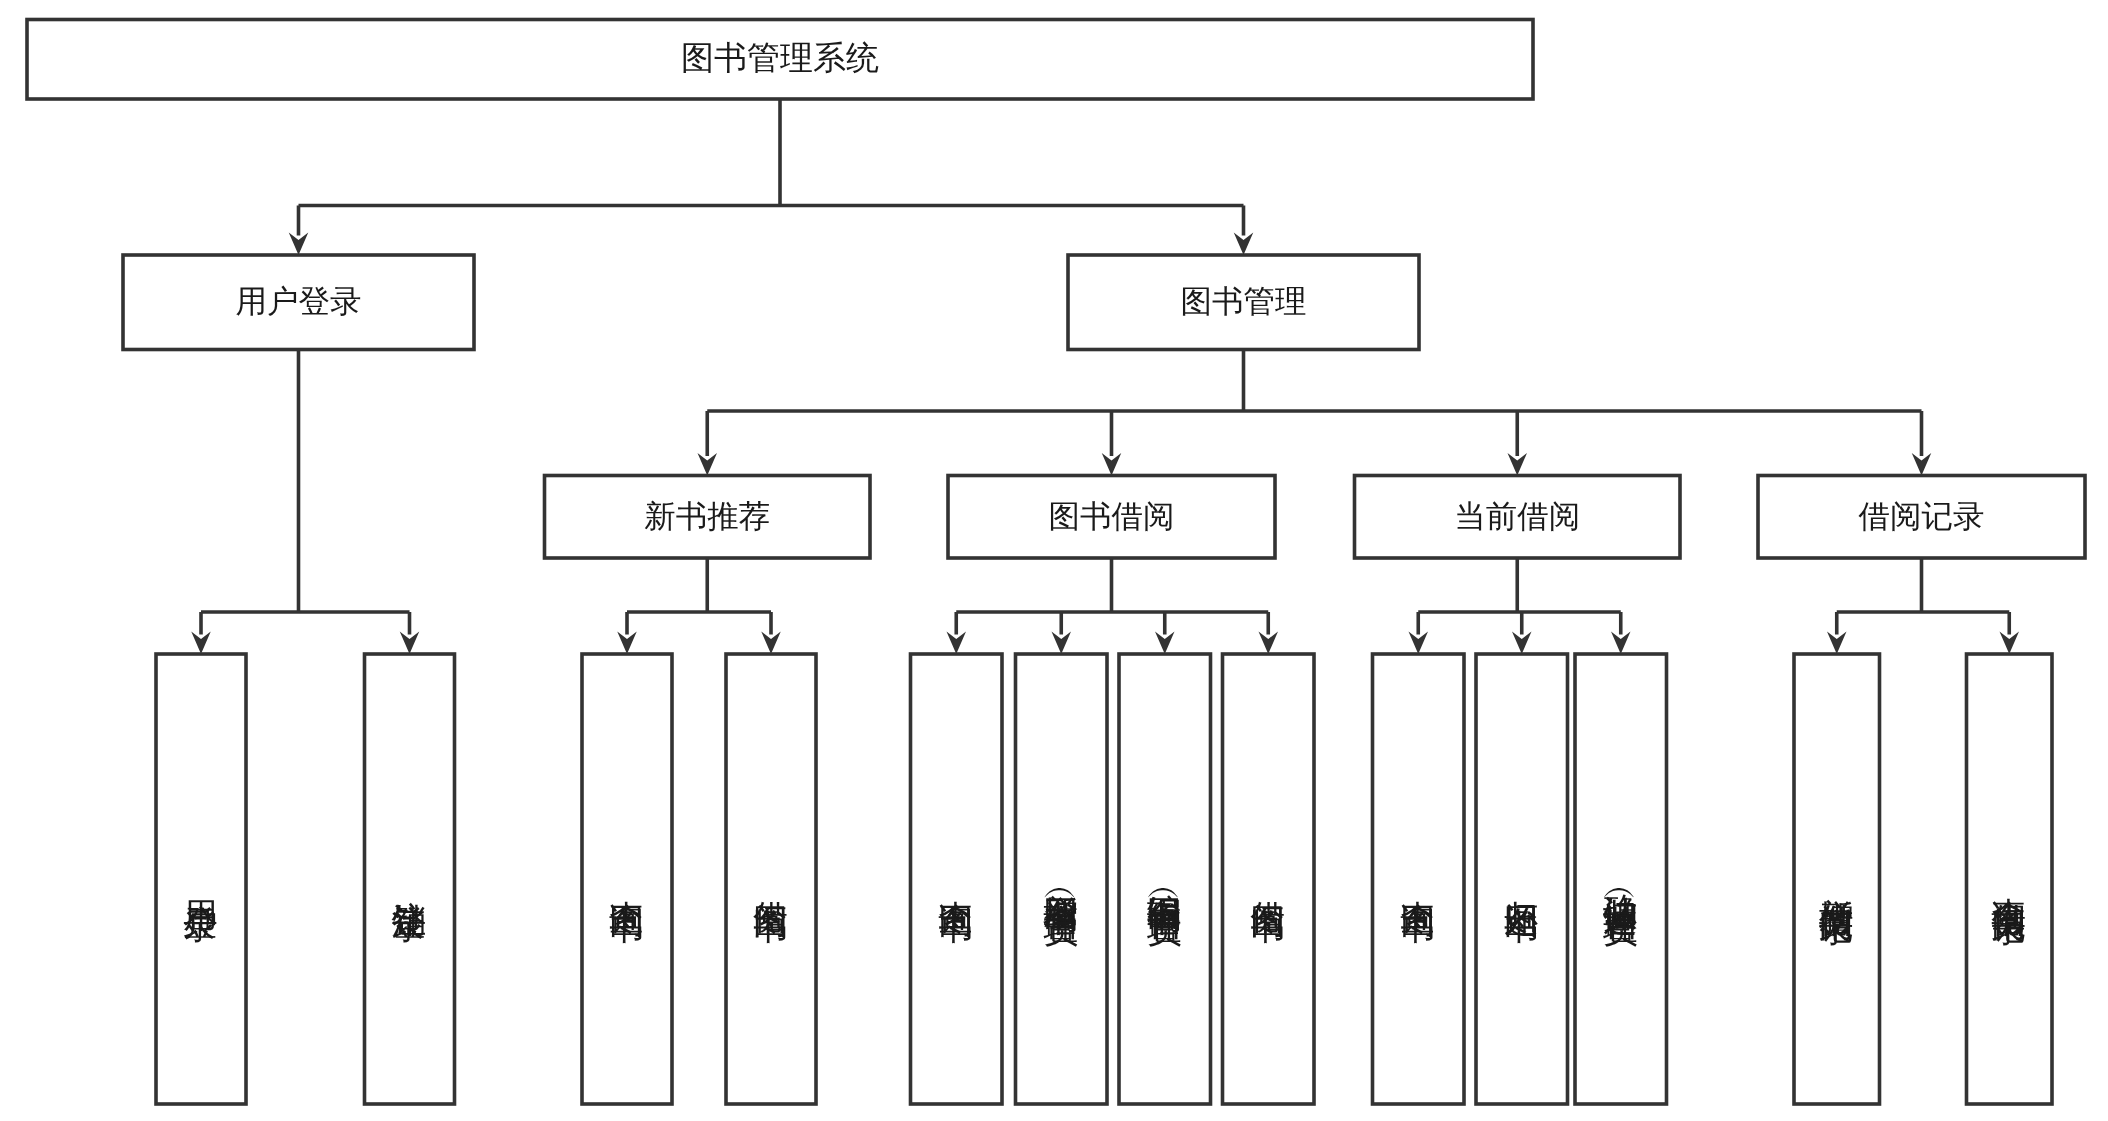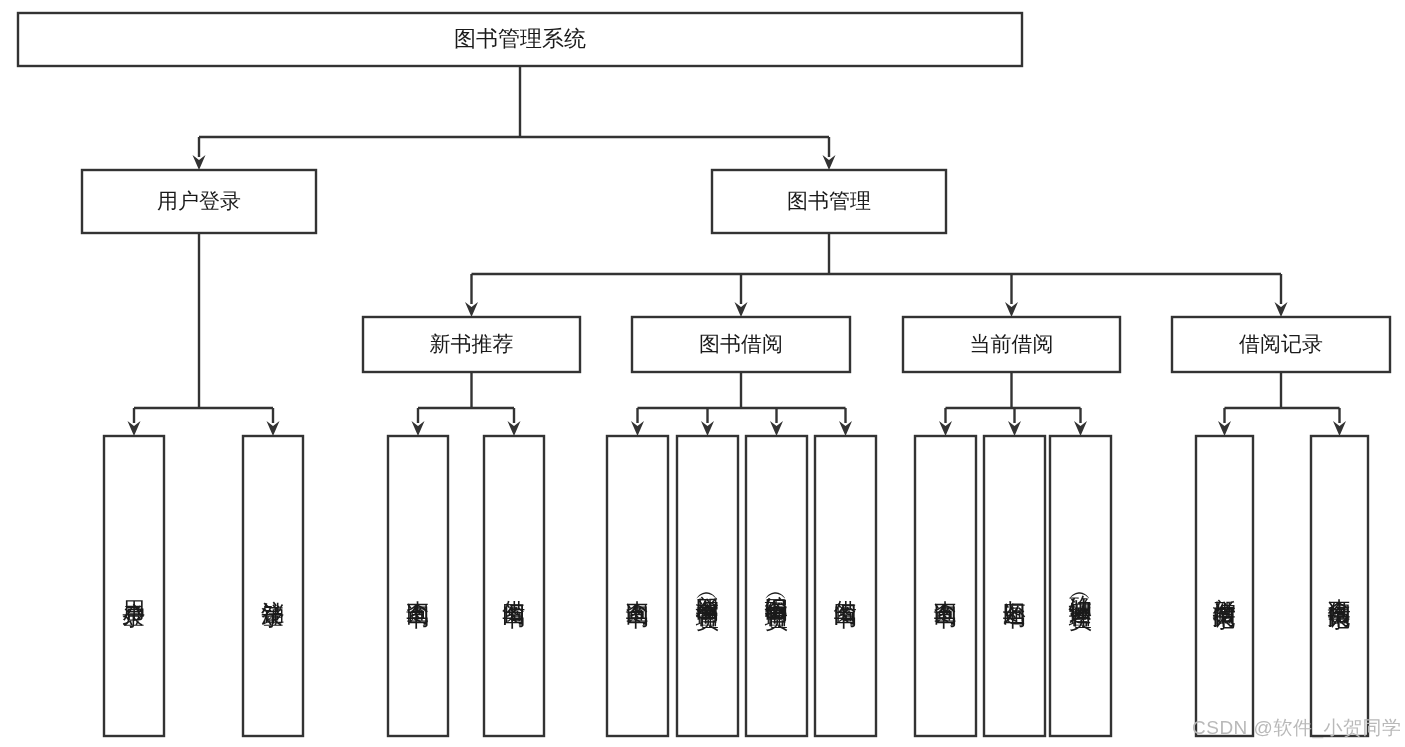--- a/index.html
+++ b/index.html
@@ -211,15 +211,14 @@
         <div class="vtext">确认归还（管理员）</div>
       </div>
       <div class="vtext-wrap" style="left: 1196px; top: 436px; width: 57px; height: 300px;">
         <div class="vtext">新增借阅记录</div>
       </div>
       <div class="vtext-wrap" style="left: 1311px; top: 436px; width: 57px; height: 300px;">
         <div class="vtext">查询借阅记录</div>
       </div>
     </div>
 
-  <div class="watermark" style="left: 1192px; top: 715px;">CSDN @软件_小贺同学</div>
 
 </div>
 
 </body></html>

